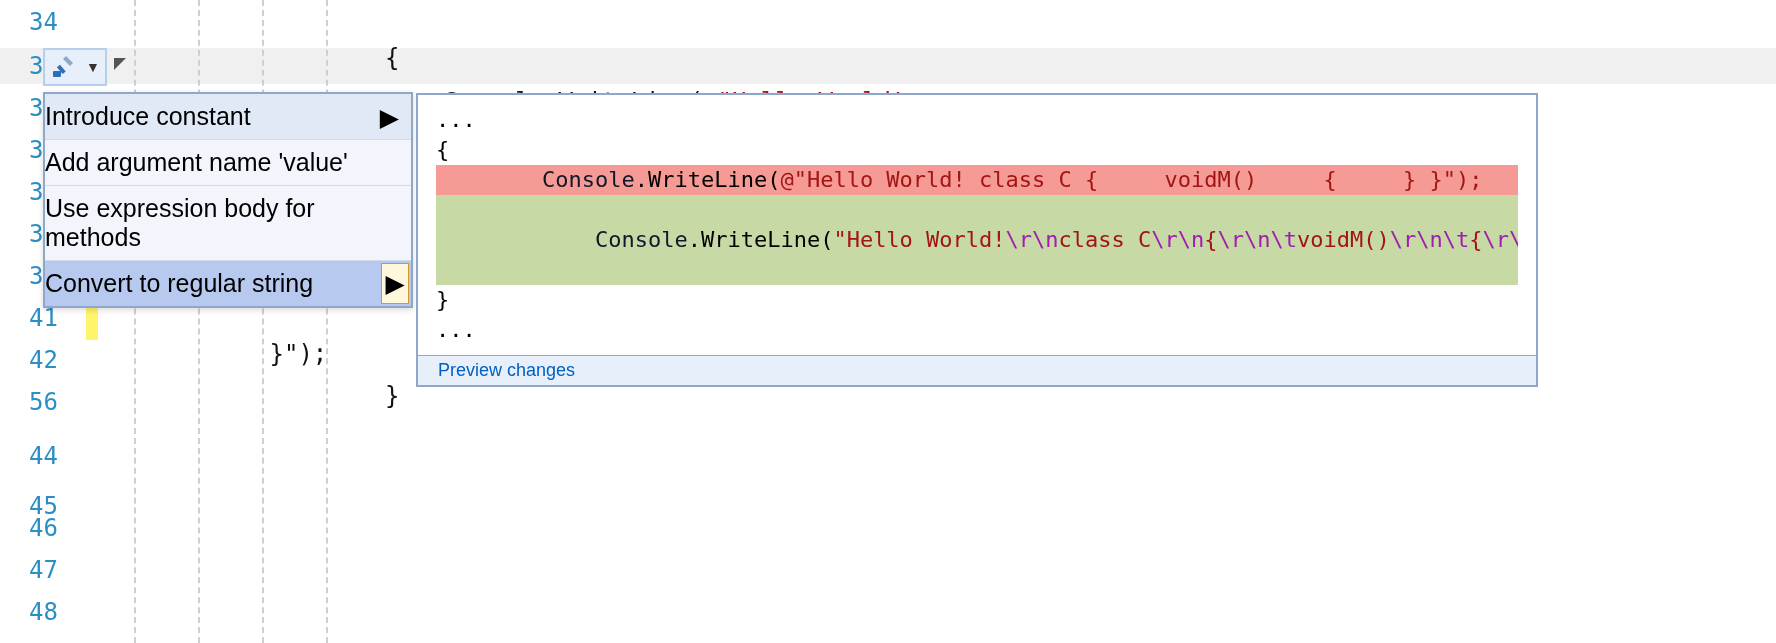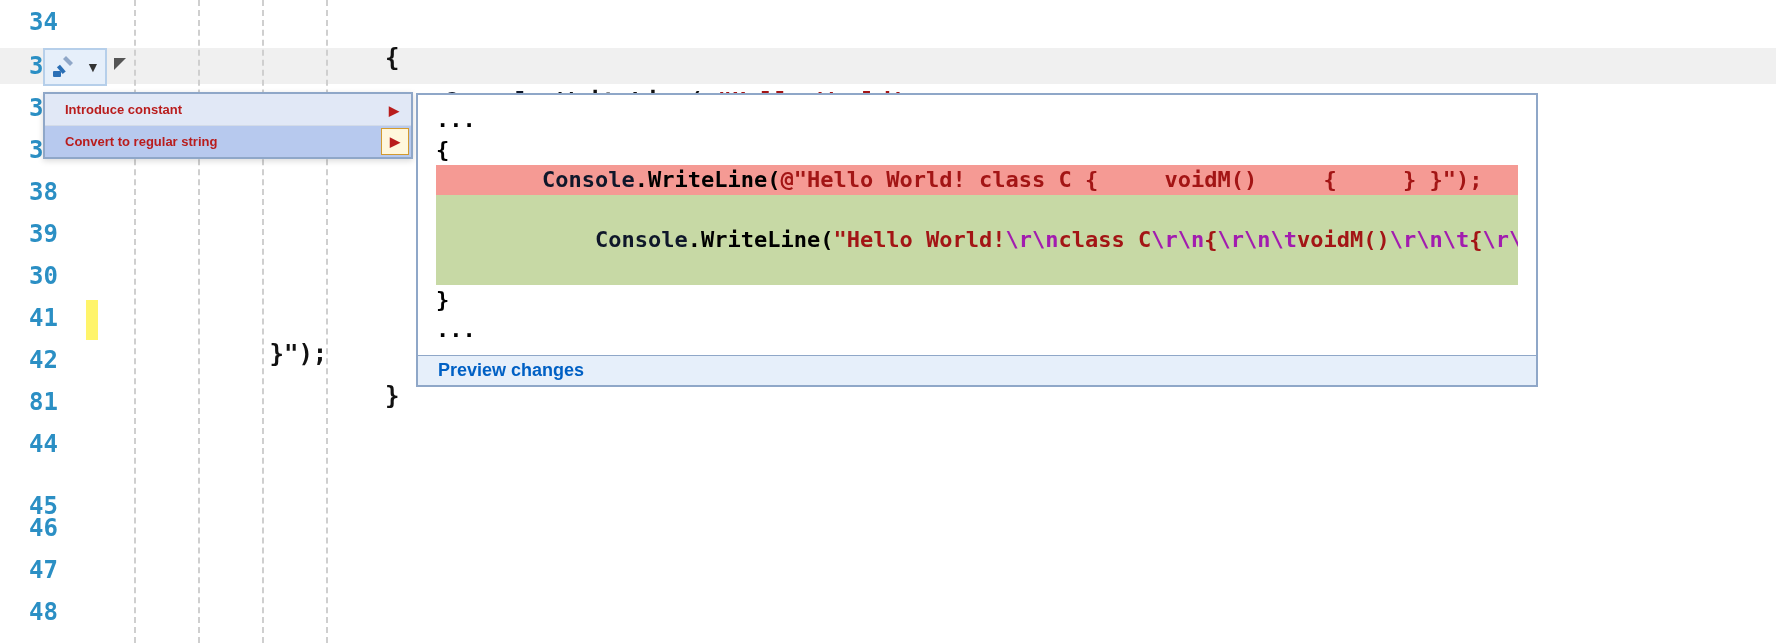--- a/index.html
+++ b/index.html
@@ -9,21 +9,21 @@
     font-size: 20px;
     background: #fff;
     width: 1776px;
     height: 643px;
     overflow: hidden;
   }
 
   
   .editor {
     position: relative;
-    width: 100%; height: 100%; font-weight: bold;
+    width: 100%; height: 100%;
   }
   .gutter {
     position: absolute; left: 0; top: 0; bottom: 0;
     width: 78px;
     text-align: right;
   }
   .gutter .ln {
     position: absolute; right: 20px;
     font-size: 24px;
     color: #2b8fc4;
@@ -94,23 +94,23 @@
   .menu {
     position: absolute;
     top: 92px; left: 43px;
     width: 370px;
     background: #f2f6fc;
     border: 2px solid #8fa7c8;
     box-shadow: 0 2px 6px rgba(0,0,0,.15);
   }
   .menu-item {
     position: relative;
-    padding: 8px 34px 8px 20px;
-    font-size: 13px;
-    color: #b91c1c;
+    padding: 8px 34px 8px 0;
+    font-size: 25px;
+    color: #000000;
     border-top: 1px solid #d3dbe8;
     cursor: default;
   }
   .menu-item:first-child { border-top: none; }
   .menu-item .arrow {
     position: absolute;
     right: 12px; top: 50%;
     transform: translateY(-50%);
   }
   .menu-item.hovered {
@@ -181,22 +181,22 @@
   <div class="gutter">
     <div class="ln" style="top:8px">34</div>
     <div class="ln" style="top:52px">35</div>
     <div class="ln" style="top:94px">36</div>
     <div class="ln" style="top:136px">37</div>
     <div class="ln" style="top:178px">38</div>
     <div class="ln" style="top:220px">39</div>
     <div class="ln" style="top:262px">30</div>
     <div class="ln" style="top:304px">41</div>
     <div class="ln" style="top:346px">42</div>
-    <div class="ln" style="top:388px">81</div>
-    <div class="ln" style="top:430px">44</div>
+    <div class="ln" style="top:388px">56</div>
+    <div class="ln" style="top:442px">44</div>
     <div class="ln" style="top:492px">45</div>
     <div class="ln" style="top:514px">46</div>
     <div class="ln" style="top:556px">47</div>
     <div class="ln" style="top:598px">48</div>
   </div>
 
   <div class="indicator-strip">
     <div class="change-mark" style="top:300px;height:40px"></div>
   </div>
 
@@ -236,20 +236,26 @@
       <rect x="9" y="11" width="4" height="9" transform="rotate(-40 11 15)" fill="#2b6fb5"></rect>
       <polygon points="16,2 23,9 20,12 13,5" fill="#8fa7c8"></polygon>
     </svg>
     <span class="chevron">▼</span>
   </div>
 
   <div class="menu">
     <div class="menu-item hovered">
       <span>Introduce constant</span>
       <span class="arrow">▶</span>
+    </div>
+    <div class="menu-item">
+      <span>Add argument name 'value'</span>
+    </div>
+    <div class="menu-item">
+      <span>Use expression body for methods</span>
     </div>
     <div class="menu-item selected">
       <span>Convert to regular string</span>
       <span class="arrow-box">▶</span>
     </div>
   </div>
 
   <div class="preview">
     <div class="body">
       <div class="dl">...</div>

